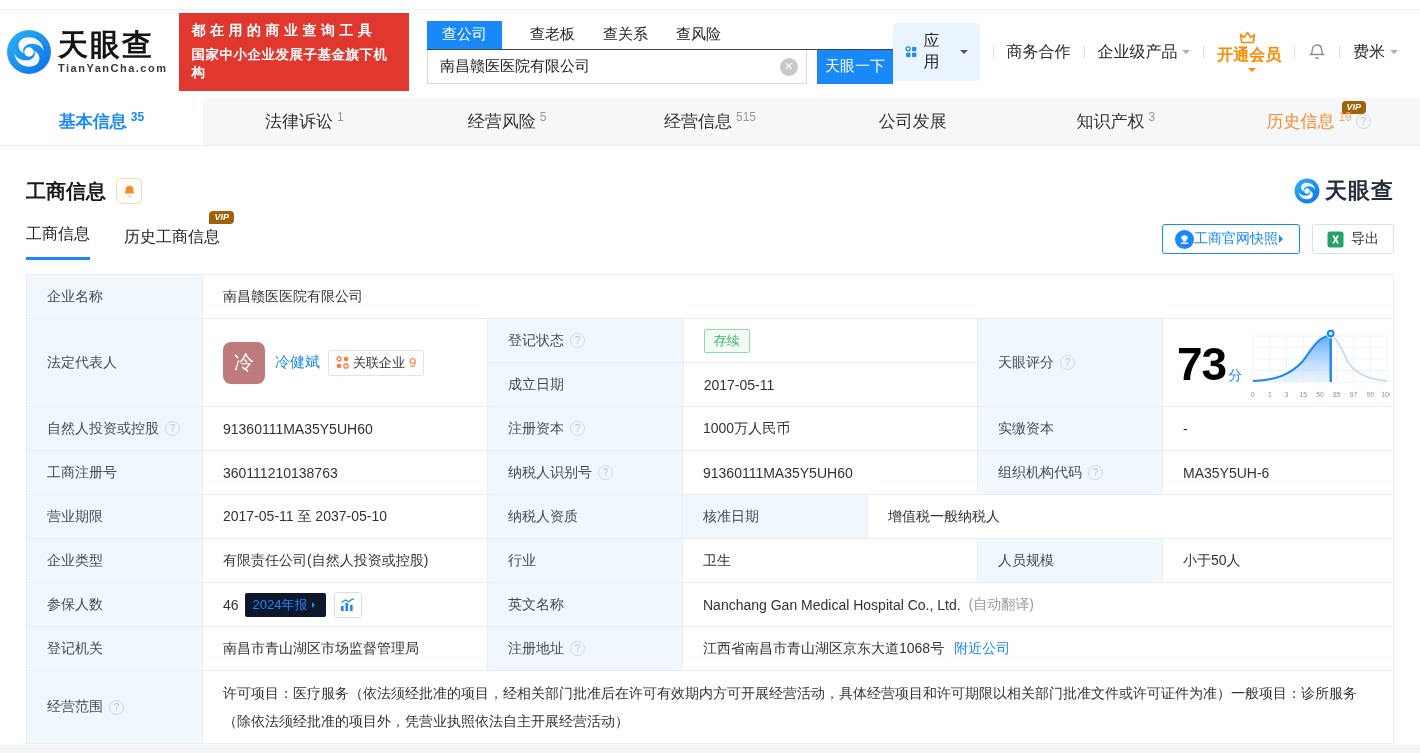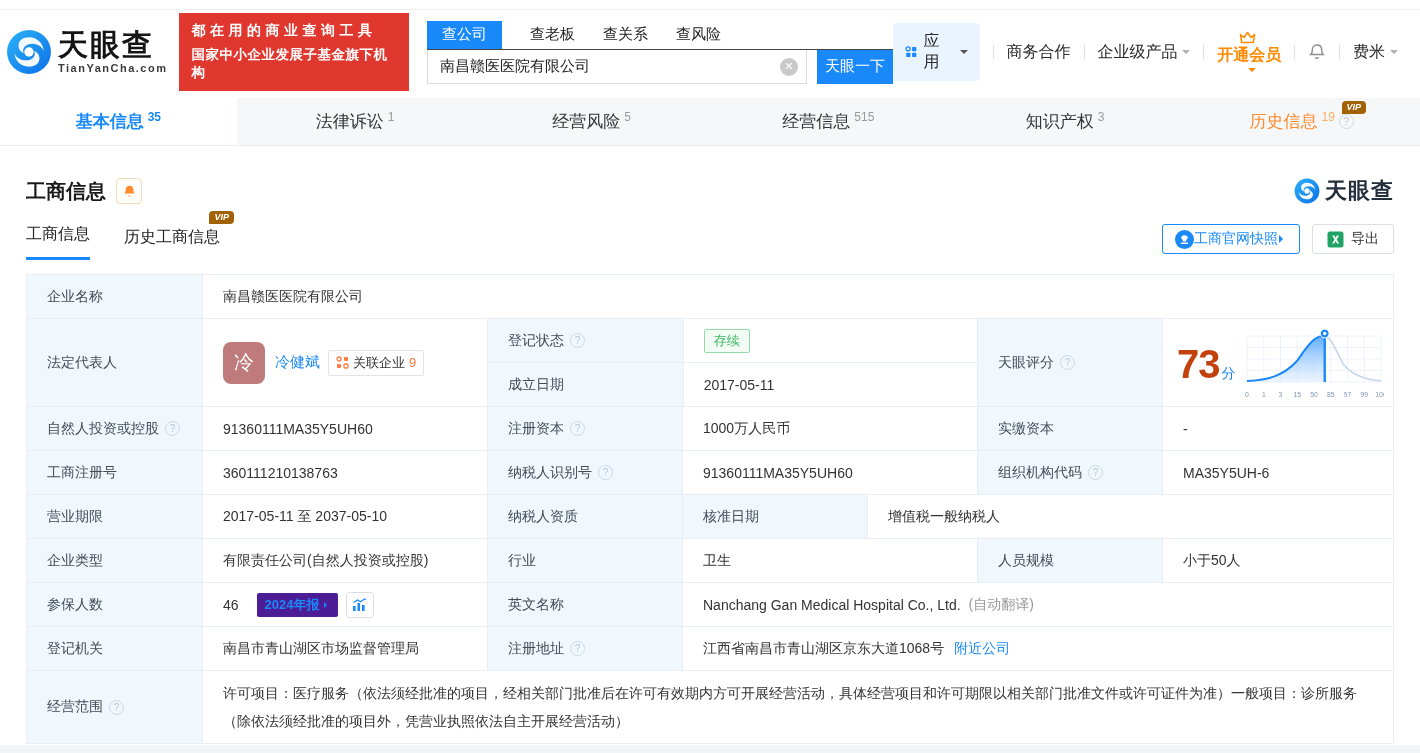--- a/index.html
+++ b/index.html
@@ -86,26 +86,26 @@
   .subline > * + * { border-left:1px solid #e9eef4; }
 
   .avatar { width:42px; height:42px; border-radius:8px; background:#bf7b7b; color:#fff; font-size:20px; display:flex; align-items:center; justify-content:center; flex:none; }
   .rep-name { margin-left:10px; font-size:15px; }
   .rel-badge { margin-left:8px; display:flex; align-items:center; gap:4px; border:1px solid #e3e3e3; border-radius:2px; padding:3px 7px; font-size:13px; color:#333; cursor:pointer; background:#fff; }
   .rel-cnt { color:#ff7a3c; }
 
   .status-badge { background:#f3fbf5; border:1px solid #93d9a9; color:#3bb861; font-size:13px; padding:2px 9px; border-radius:2px; }
 
   .score-cell { padding:4px 8px 2px 14px; gap:8px; }
-  .score-num { font-size:40px; font-weight:700; color:#c2410c; line-height:1; letter-spacing:-1px; }
+  .score-num { font-size:46px; font-weight:700; color:#000000; line-height:1; letter-spacing:-1px; }
   .score-unit { font-size:14px; color:#1583f2; margin-left:2px; }
   .score-chart svg { display:block; }
   .score-chart text { font-size:6.8px; fill:#7f95b2; font-family:"Liberation Sans","DejaVu Sans",sans-serif; }
 
-  .report-badge { margin-left:18px; background:#4c1d95; color:#1989fa; font-size:13px; padding:3px 8px; border-radius:2px; display:flex; align-items:center; gap:3px; cursor:pointer;font-weight:bold; }
+  .report-badge { margin-left:6px; background:#0f172a; color:#1989fa; font-size:13px; padding:3px 8px; border-radius:2px; display:flex; align-items:center; gap:3px; cursor:pointer; }
   .tri-r.sm { border-width:3.5px; border-left-color:#1989fa; }
   .trend-btn { margin-left:8px; width:28px; height:26px; border:1px solid #d9dde2; border-radius:4px; background:#fff; display:flex; align-items:center; justify-content:center; cursor:pointer; }
   .note { color:#999; margin-left:8px; }
   .scope-cell { line-height:28px; padding-top:8px; padding-bottom:8px; }
 
   .footstrip { position:absolute; left:0; right:0; bottom:0; height:8px; background:#f2f4f7; }
 </style>
 </head>
 <body>
 
@@ -203,20 +203,23 @@
       <span>法律诉讼</span>
         <span class="cnt">1</span>
     </div>
     <div class="mtab">
       <span>经营风险</span>
         <span class="cnt">5</span>
     </div>
     <div class="mtab">
       <span>经营信息</span>
         <span class="cnt">515</span>
+    </div>
+    <div class="mtab">
+      <span>公司发展</span>
     </div>
     <div class="mtab">
       <span>知识产权</span>
         <span class="cnt">3</span>
     </div>
     <div class="mtab orange">
       <span class="vip-badge">VIP</span>
       <span>历史信息</span>
         <span class="cnt">19</span>
       <span class="help" style="margin-left:4px">?</span>

